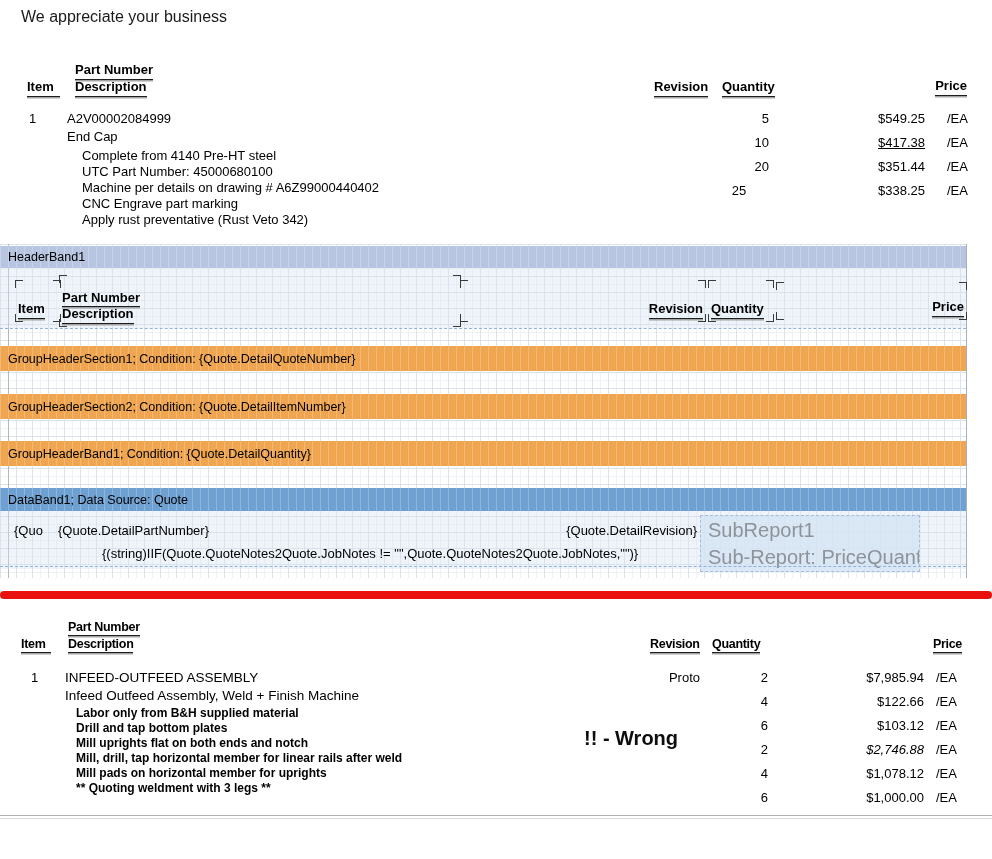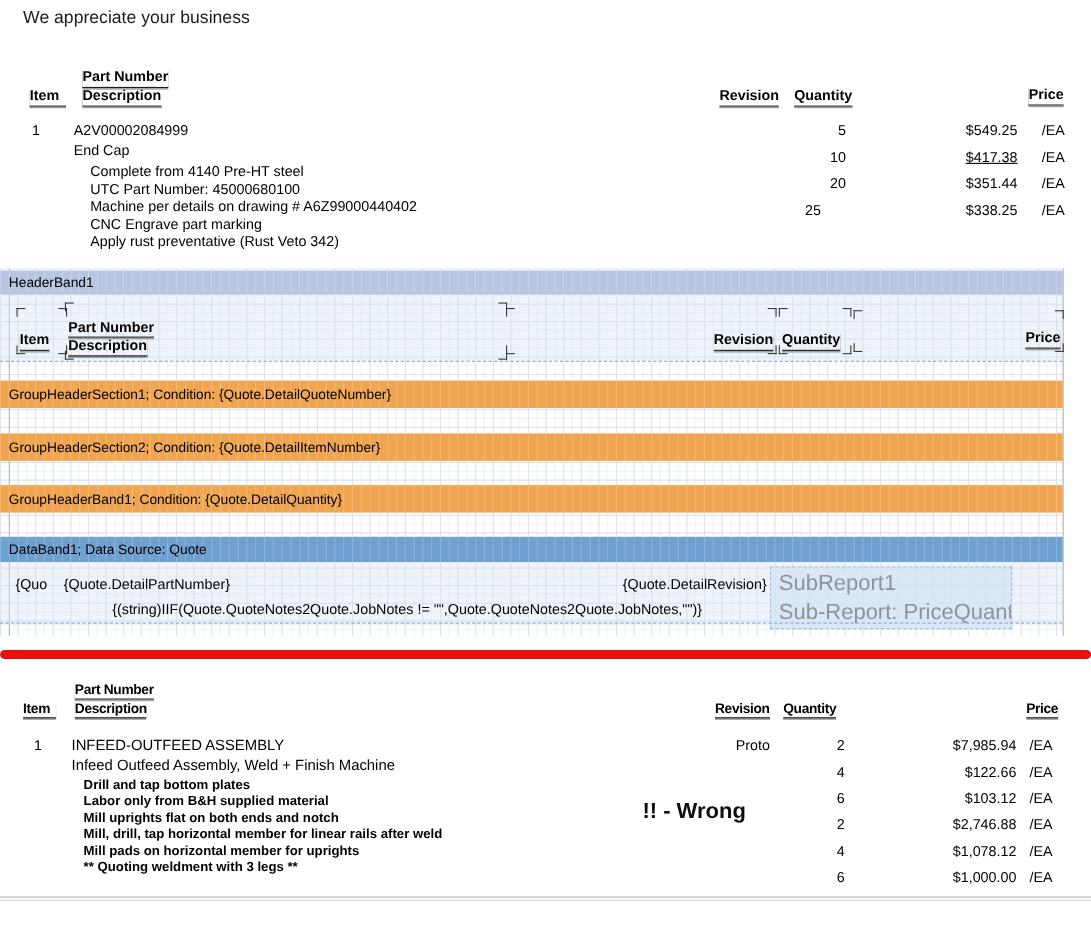--- a/index.html
+++ b/index.html
@@ -241,22 +241,22 @@
   <div class="abs" style="right:30px;top:636px;">
     <span class="b cond ul">Price</span>
   </div>
 
   <div class="abs fs13" style="left:31px;top:670px;">1</div>
   <div class="abs" style="left:65px;top:670px;font-size:13.5px;">INFEED-OUTFEED ASSEMBLY</div>
   <div class="abs" style="left:65px;top:688px;font-size:13.5px;">Infeed Outfeed Assembly, Weld + Finish Machine</div>
   <div class="abs fs13 r" style="left:640px;top:670px;width:60px;">Proto</div>
 
   <div class="abs notes-sm" style="left:76px;top:706px;">
+    <div>Labor only from B&amp;H supplied material</div>
     <div>Drill and tap bottom plates</div>
-    <div>Labor only from B&amp;H supplied material</div>
     <div>Mill uprights flat on both ends and notch</div>
     <div>Mill, drill, tap horizontal member for linear rails after weld</div>
     <div>Mill pads on horizontal member for uprights</div>
     <div>** Quoting weldment with 3 legs **</div>
   </div>
 
   <div class="abs annotation" style="left:584px;top:727px;">!! - Wrong</div>
 
   <div class="abs fs13 r" style="left:708px;top:670px;width:60px;">2</div>
   <div class="abs fs13 r" style="left:804px;top:670px;width:120px;">$7,985.94</div>
@@ -264,21 +264,21 @@
 
   <div class="abs fs13 r" style="left:708px;top:694px;width:60px;">4</div>
   <div class="abs fs13 r" style="left:804px;top:694px;width:120px;">$122.66</div>
   <div class="abs fs13" style="left:936px;top:694px;">/EA</div>
 
   <div class="abs fs13 r" style="left:708px;top:718px;width:60px;">6</div>
   <div class="abs fs13 r" style="left:804px;top:718px;width:120px;">$103.12</div>
   <div class="abs fs13" style="left:936px;top:718px;">/EA</div>
 
   <div class="abs fs13 r" style="left:708px;top:742px;width:60px;">2</div>
-  <div class="abs fs13 r" style="left:804px;top:742px;width:120px;">$2,746.88</div>
+  <div class="abs fs13 r" style="left:804px;top:742px;width:120px;font-style:italic;">$2,746.88</div>
   <div class="abs fs13" style="left:936px;top:742px;">/EA</div>
 
   <div class="abs fs13 r" style="left:708px;top:766px;width:60px;">4</div>
   <div class="abs fs13 r" style="left:804px;top:766px;width:120px;">$1,078.12</div>
   <div class="abs fs13" style="left:936px;top:766px;">/EA</div>
 
   <div class="abs fs13 r" style="left:708px;top:790px;width:60px;">6</div>
   <div class="abs fs13 r" style="left:804px;top:790px;width:120px;">$1,000.00</div>
   <div class="abs fs13" style="left:936px;top:790px;">/EA</div>
 </section>

